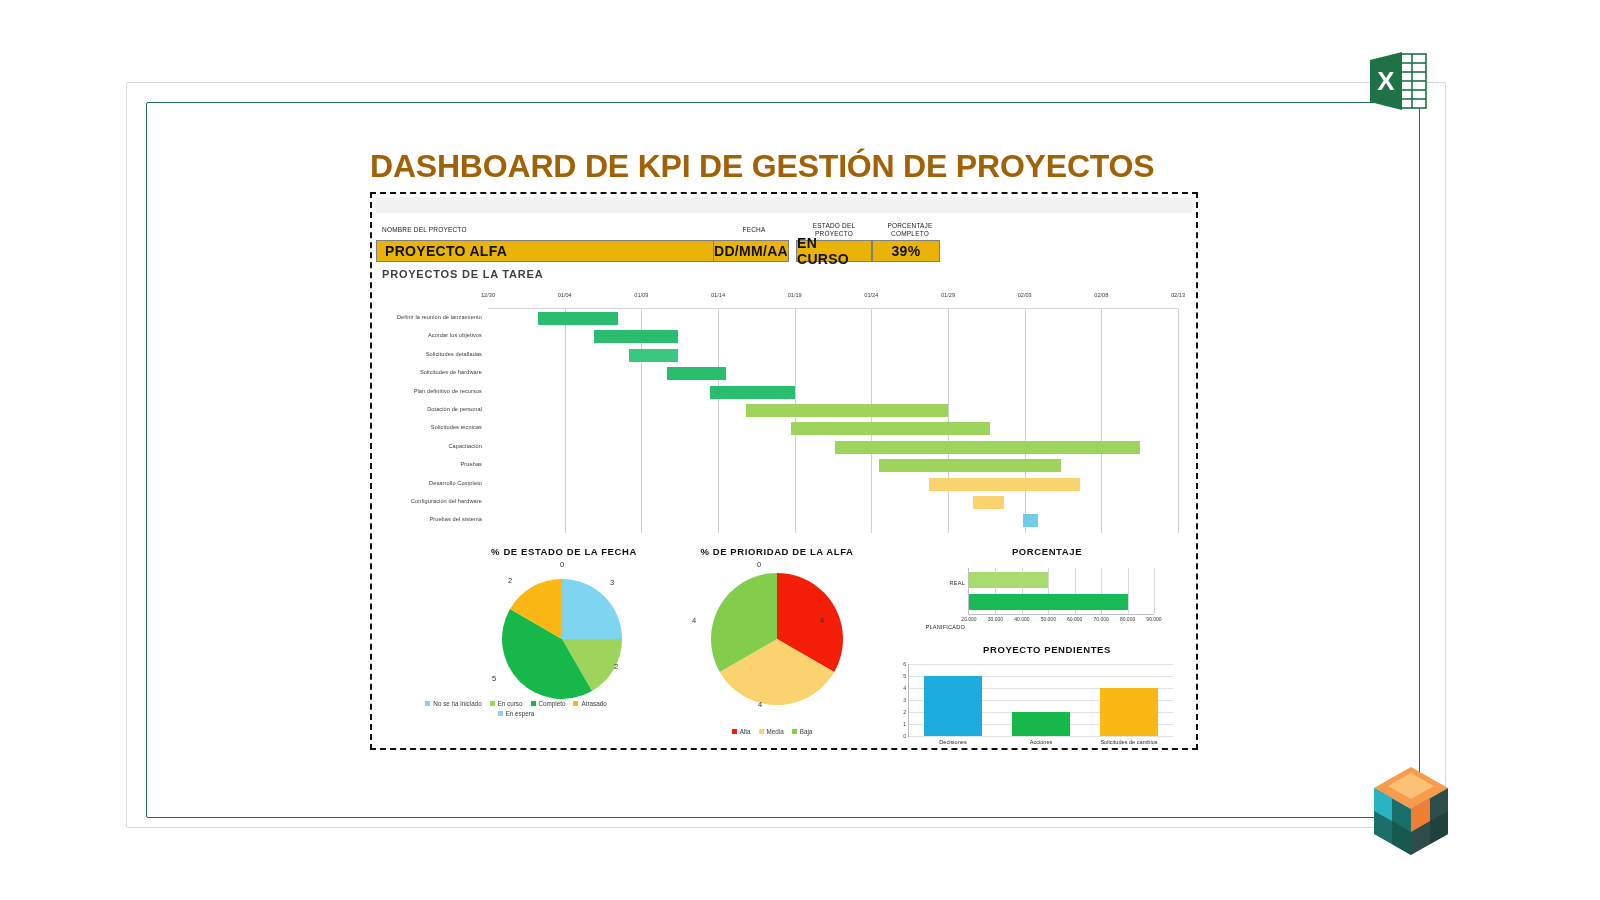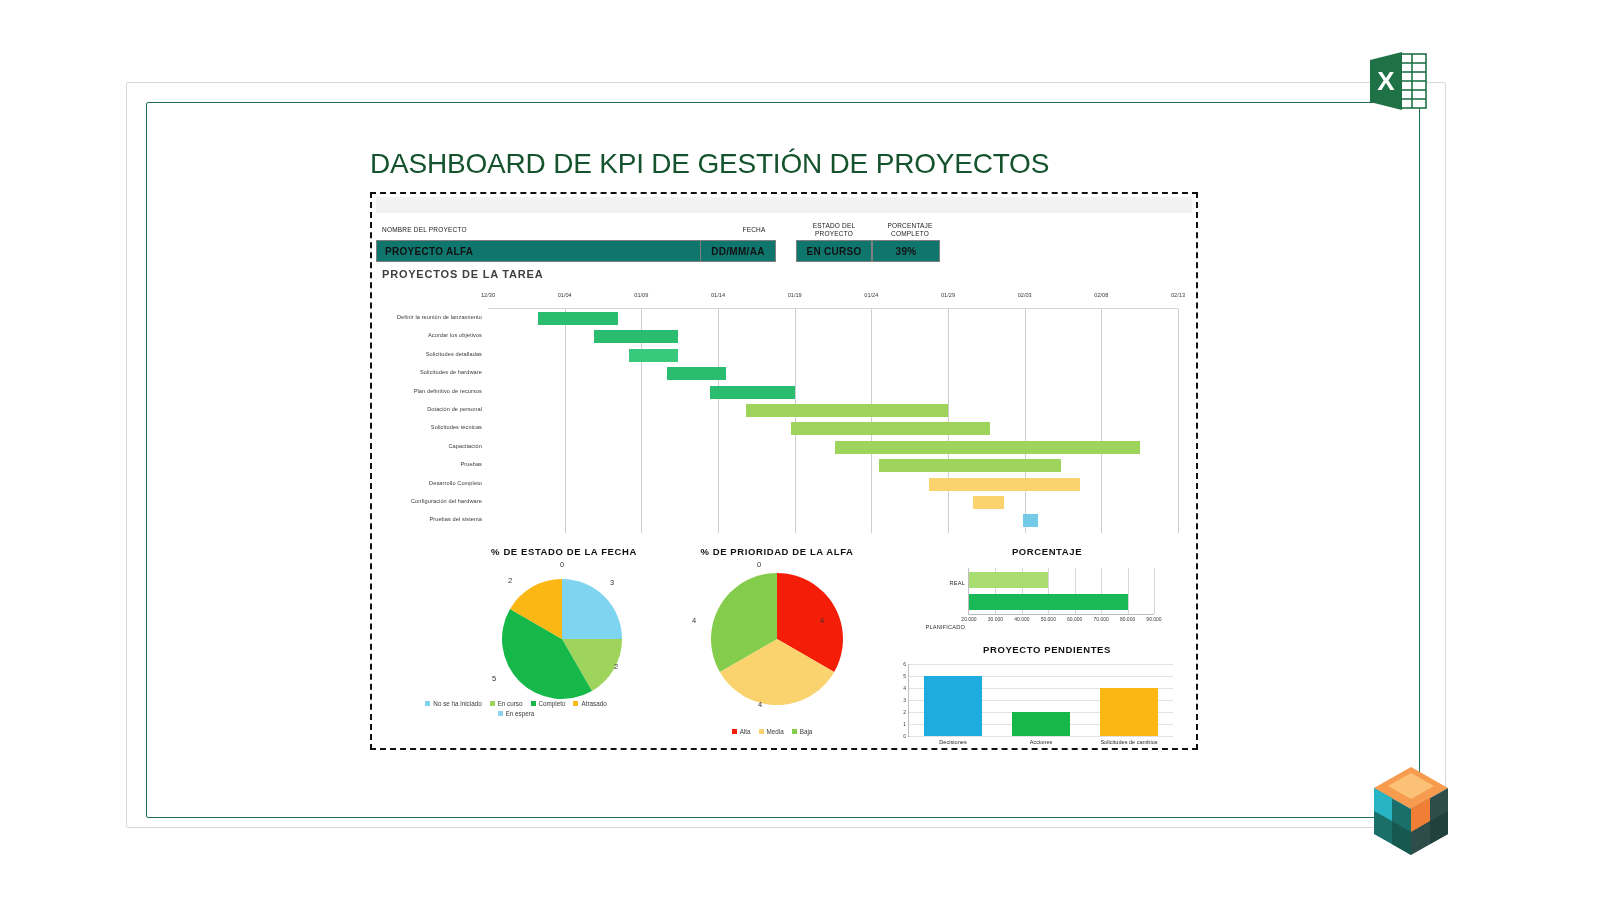--- a/index.html
+++ b/index.html
@@ -67,23 +67,23 @@
     top: 765px;
     width: 86px;
     height: 96px;
   }
 
   
   .dash-title {
     position: absolute;
     left: 370px;
     top: 148px;
-    font-size: 28px;
-    font-weight: normal;
-    color: #14532d;
+    font-size: 32px;
+    font-weight: bold;
+    color: #a16207;
     letter-spacing: -0.2px;
     white-space: nowrap;
   }
 
   
   .capture {
     position: absolute;
     left: 370px;
     top: 192px;
     width: 828px;
@@ -127,24 +127,24 @@
   }
   .box {
     position: absolute;
     top: 0;
     height: 22px;
     border: 1px solid #7f7f7f;
     box-sizing: border-box;
     display: flex;
     align-items: center;
     justify-content: center;
-    font-size: 10px;
+    font-size: 14px;
     font-weight: bold;
     color: #111111;
-    background: #0f766e;
+    background: #eab308;
     letter-spacing: 0.3px;
   }
   .box.name { justify-content: flex-start; padding-left: 8px; }
 
   .section-title {
     position: absolute;
     left: 10px;
     top: 74px;
     font-size: 11px;
     font-weight: bold;
@@ -354,21 +354,21 @@
 
     <div class="proj-labels">
       <div class="lbl left" style="left:6px; top:6px;">NOMBRE DEL PROYECTO</div>
       <div class="lbl" style="left:348px; top:6px; width:60px;">FECHA</div>
       <div class="lbl" style="left:424px; top:2px; width:68px;">ESTADO DEL PROYECTO</div>
       <div class="lbl" style="left:500px; top:2px; width:68px;">PORCENTAJE COMPLETO</div>
     </div>
 
     <div class="row-boxes">
       <div class="box name" style="left:0px; width:344px;">PROYECTO ALFA</div>
-      <div class="box" style="left:324px; width:76px;">DD/MM/AA</div>
+      <div class="box" style="left:337px; width:76px;">DD/MM/AA</div>
       <div class="box" style="left:420px; width:76px;">EN CURSO</div>
       <div class="box" style="left:496px; width:68px;">39%</div>
     </div>
 
     <div class="section-title">PROYECTOS DE LA TAREA</div>
 
     <div class="gantt">
       <div class="gantt-labels" id="gantt-labels">
           <div class="g-label" style="top: 5px;">Definir la reunión de lanzamiento</div>
           <div class="g-label" style="top: 23.4px;">Acordar los objetivos</div>

